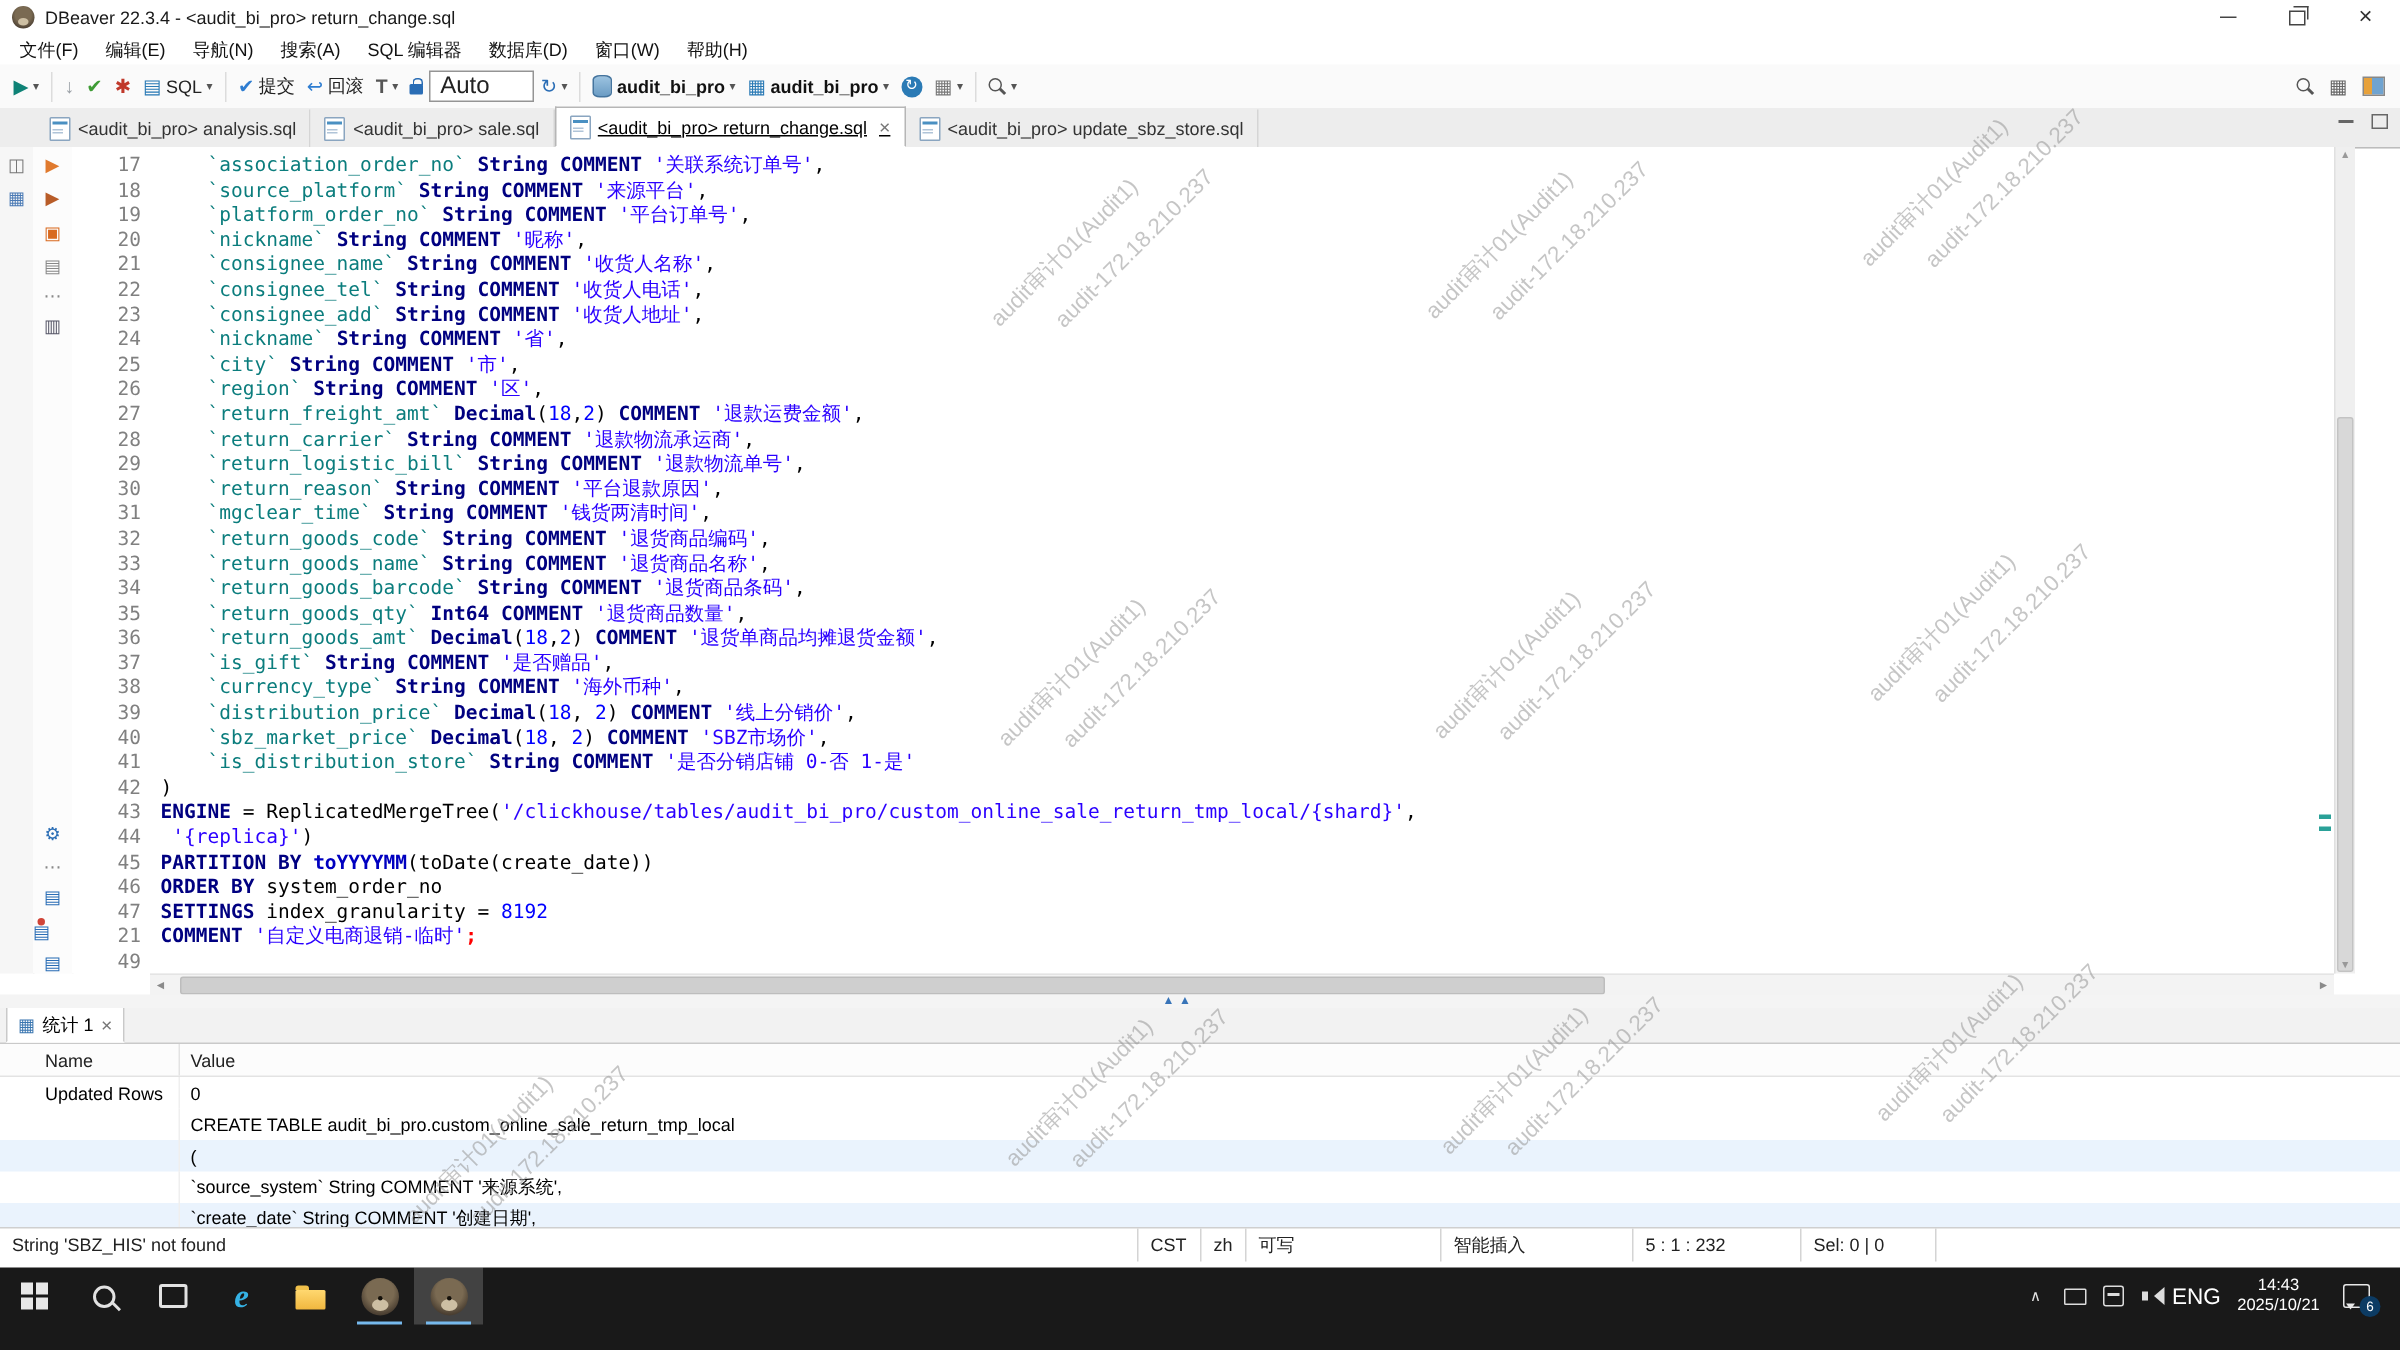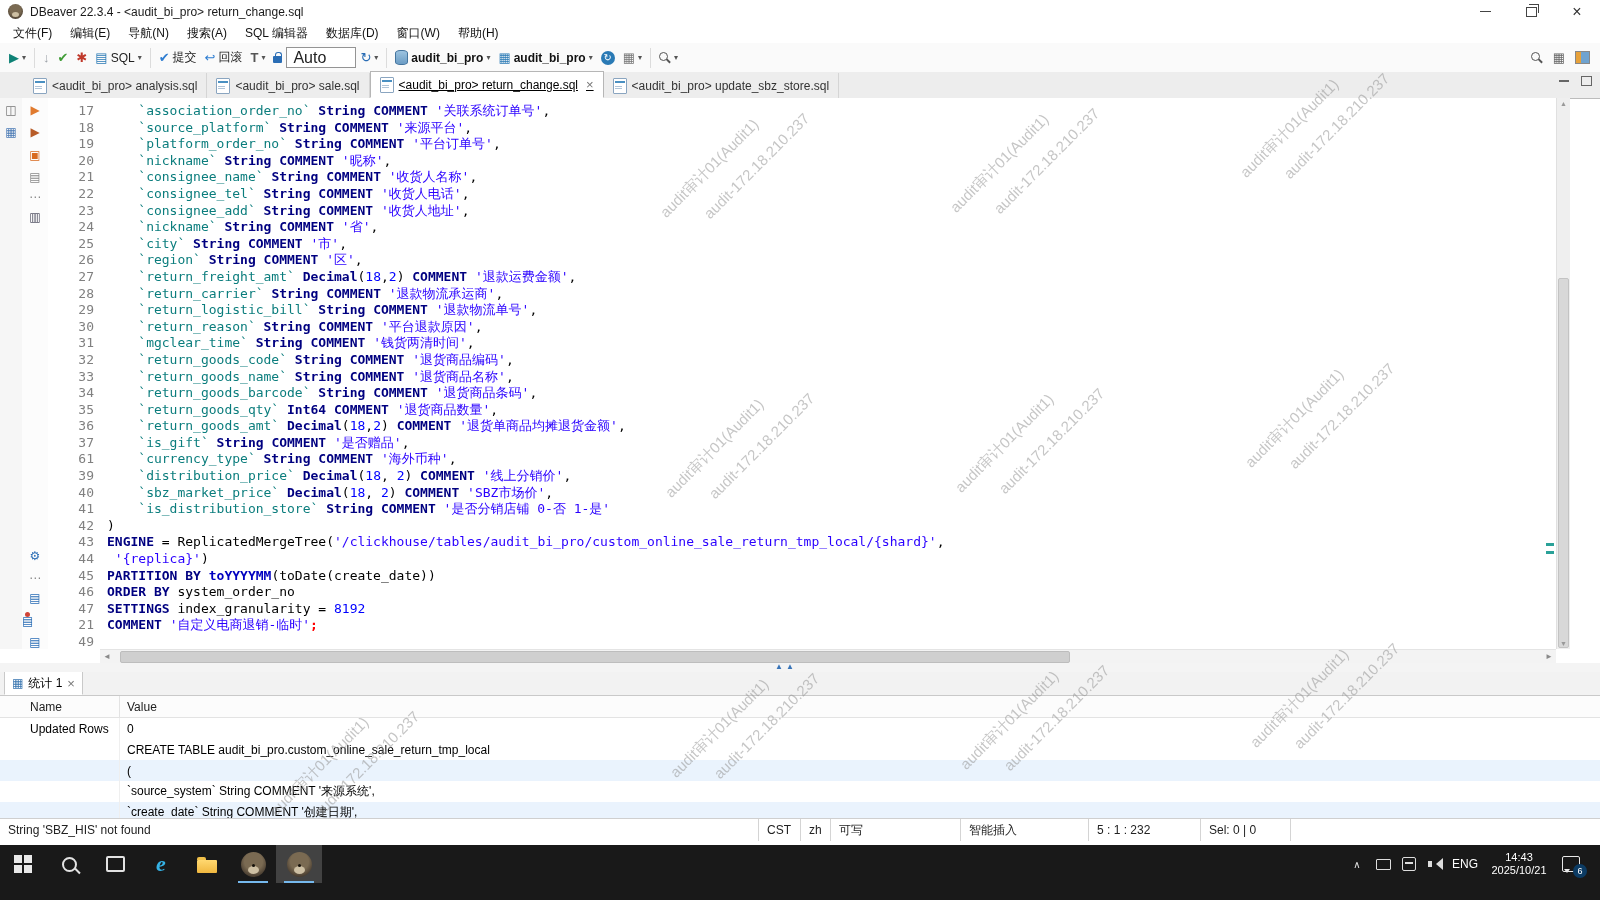--- a/index.html
+++ b/index.html
@@ -127,21 +127,21 @@
   .beaver::before{content:"";position:absolute;left:11px;top:12px;width:3px;height:3px;background:#14100a;border-radius:50%;z-index:1;}
   .tb-right{margin-left:auto;display:flex;align-items:center;height:38px;gap:0;}
   .tray{color:#e2e2e2;display:flex;align-items:center;justify-content:center;width:26px;height:38px;}
   .chev{font-size:10px;}
   .pc-ic{width:13px;height:9px;border:1.5px solid #ddd;border-radius:1px;}
   .ime-ic{width:12px;height:12px;border:1.5px solid #ddd;border-radius:2px;position:relative;}
   .ime-ic::after{content:"";position:absolute;left:2px;top:4px;right:2px;height:1.5px;background:#ddd;}
   .spk{position:relative;width:15px;height:12px;}
   .spk::before{content:"";position:absolute;left:0;top:3px;width:4px;height:6px;background:#ddd;}
   .spk::after{content:"";position:absolute;left:2px;top:0;border:6px solid transparent;border-right:7px solid #ddd;}
-  .lang{color:#fff;font-size:12px;width:34px;text-align:center;}
+  .lang{color:#fff;font-size:15px;width:34px;text-align:left;}
   .clock{color:#fff;font-size:11px;line-height:13px;text-align:center;width:74px;}
   .notif{position:relative;width:16px;height:14px;border:1.5px solid #e8e8e8;border-radius:2px;margin-right:14px;}
   .notif::before{content:"";position:absolute;bottom:-5px;left:1px;border:3px solid transparent;border-top:4px solid #e8e8e8;}
   .badge{position:absolute;right:-8px;bottom:-7px;background:#0c3b63;color:#fff;font-size:9px;width:14px;height:14px;border-radius:50%;display:flex;align-items:center;justify-content:center;}
   .notif-wrap{width:44px;height:38px;display:flex;align-items:center;justify-content:center;}
 
   
   .wm-layer{position:absolute;inset:0;pointer-events:none;z-index:50;}
   .wm{position:absolute;width:230px;transform:rotate(-45deg);color:#979797;opacity:.55;font-size:15px;white-space:nowrap;}
   .wm2{margin:13px 0 0 30px;}
@@ -371,21 +371,21 @@
         </div>
         <div class="code-line">
           <span class="ln">36</span>
           <span class="cd"><span class="tk-p">    </span><span class="tk-i">`return_goods_amt`</span><span class="tk-p"> </span><span class="tk-k">Decimal</span><span class="tk-p">(</span><span class="tk-n">18</span><span class="tk-p">,</span><span class="tk-n">2</span><span class="tk-p">) </span><span class="tk-k">COMMENT</span><span class="tk-p"> </span><span class="tk-s">'退货单商品均摊退货金额'</span><span class="tk-p">,</span></span>
         </div>
         <div class="code-line">
           <span class="ln">37</span>
           <span class="cd"><span class="tk-p">    </span><span class="tk-i">`is_gift`</span><span class="tk-p"> </span><span class="tk-k">String</span><span class="tk-p"> </span><span class="tk-k">COMMENT</span><span class="tk-p"> </span><span class="tk-s">'是否赠品'</span><span class="tk-p">,</span></span>
         </div>
         <div class="code-line">
-          <span class="ln">61</span>
+          <span class="ln">38</span>
           <span class="cd"><span class="tk-p">    </span><span class="tk-i">`currency_type`</span><span class="tk-p"> </span><span class="tk-k">String</span><span class="tk-p"> </span><span class="tk-k">COMMENT</span><span class="tk-p"> </span><span class="tk-s">'海外币种'</span><span class="tk-p">,</span></span>
         </div>
         <div class="code-line">
           <span class="ln">39</span>
           <span class="cd"><span class="tk-p">    </span><span class="tk-i">`distribution_price`</span><span class="tk-p"> </span><span class="tk-k">Decimal</span><span class="tk-p">(</span><span class="tk-n">18</span><span class="tk-p">, </span><span class="tk-n">2</span><span class="tk-p">) </span><span class="tk-k">COMMENT</span><span class="tk-p"> </span><span class="tk-s">'线上分销价'</span><span class="tk-p">,</span></span>
         </div>
         <div class="code-line">
           <span class="ln">40</span>
           <span class="cd"><span class="tk-p">    </span><span class="tk-i">`sbz_market_price`</span><span class="tk-p"> </span><span class="tk-k">Decimal</span><span class="tk-p">(</span><span class="tk-n">18</span><span class="tk-p">, </span><span class="tk-n">2</span><span class="tk-p">) </span><span class="tk-k">COMMENT</span><span class="tk-p"> </span><span class="tk-s">'SBZ市场价'</span><span class="tk-p">,</span></span>
         </div>

